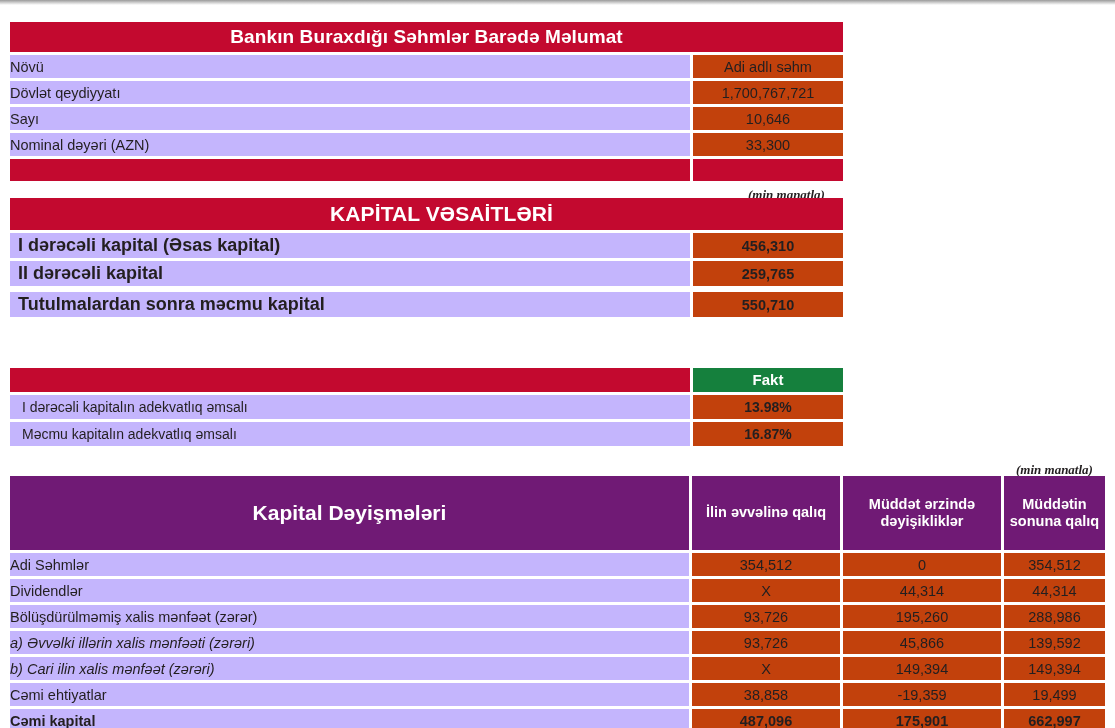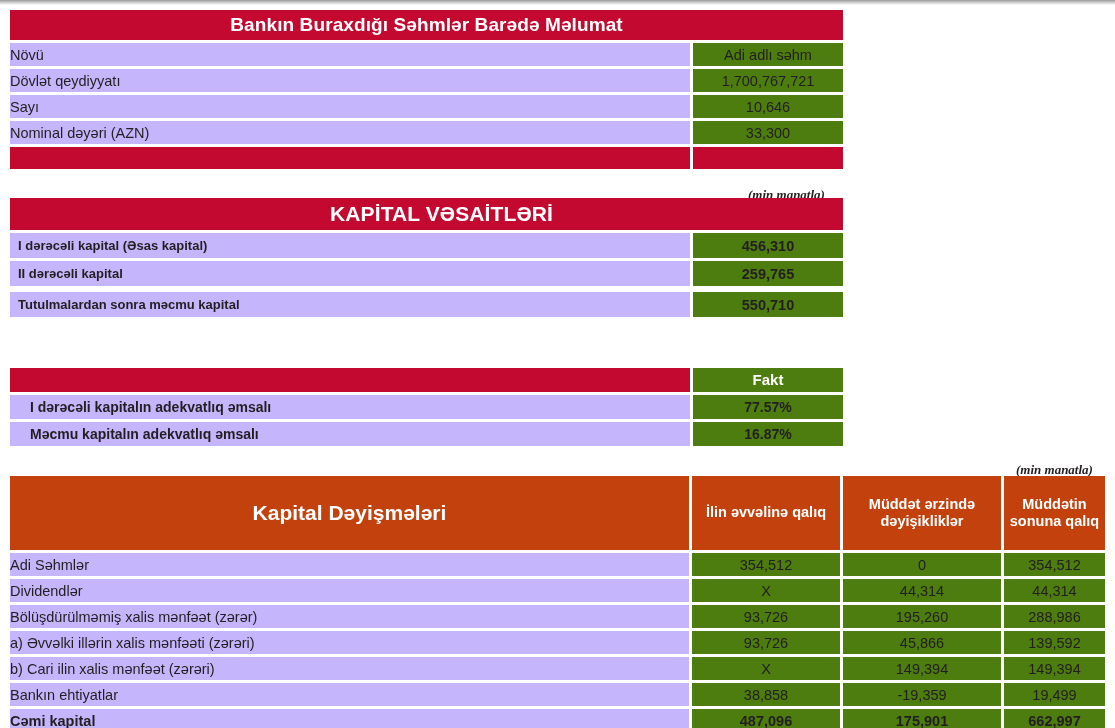--- a/index.html
+++ b/index.html
@@ -54,93 +54,93 @@
   }
   .cell-label {
     background: #c4b5fd;
     font-size: 14.5px;
     padding-left: 10px;
     height: 23px;
     white-space: nowrap;
     overflow: hidden;
   }
   .cell-val {
-    background: #4d7c0f;
+    background: #c2410c;
     font-size: 14.5px;
     text-align: center;
     height: 23px;
     white-space: nowrap;
   }
   .gap-col {
     background: #ffffff;
     width: 3px;
   }
   .rowgap {
     height: 3px;
     background: #ffffff;
   }
 
   
-  #t1 { left: 10px; top: 10px; width: 833px; }
+  #t1 { left: 10px; top: 22px; width: 833px; }
   #t1 .cell-label, #t1 .cell-val { height: 23px; font-size: 14.5px; }
 
   
   .units {
     position: absolute;
     font-family: "Liberation Serif", serif;
     font-style: italic;
     font-weight: bold;
     font-size: 13px;
     color: #231f20;
     white-space: nowrap;
     margin-top: 7px;
   }
   #units1 { left: 748px; top: 180px; }
   #units2 { left: 1016px; top: 455px; }
 
   
   #t2 { left: 10px; top: 198px; width: 833px; }
-  #t2 .cell-label { font-weight: bold; font-size: 13px; padding-left: 8px; height: 25px; }
+  #t2 .cell-label { font-weight: bold; font-size: 18px; padding-left: 8px; height: 25px; }
   #t2 .cell-val { font-weight: bold; font-size: 14.5px; height: 25px; margin-top: 24px; }
   #t2 .band-title { font-size: 21px; height: 32px; line-height: 32px; padding-left: 30px; }
 
   
   #t3 { left: 10px; top: 368px; width: 833px; }
-  #t3 .cell-label { font-weight: bold; font-size: 14px; padding-left: 20px; height: 24px; margin-top: 19px; }
+  #t3 .cell-label { font-weight: normal; font-size: 14px; padding-left: 12px; height: 24px; margin-top: 19px; }
   #t3 .cell-val { font-weight: bold; font-size: 14px; height: 24px; }
   .subhead {
-    background: #4d7c0f;
+    background: #15803d;
     color: #ffffff;
     font-weight: bold;
     font-size: 15px;
     text-align: center;
     height: 24px;
     line-height: 24px;
   }
   .subhead-blank {
     background: #c3092f;
     height: 24px;
   }
 
   
   #t4 { left: 10px; top: 476px; width: 1095px; }
   #t4 .hdr {
-    background: #c2410c;
+    background: #701a75;
     color: #ffffff;
     font-weight: bold;
     text-align: center;
     vertical-align: middle;
     height: 74px;
     line-height: 1.18;
   }
   #t4 .hdr.main { font-size: 21px; }
   #t4 .hdr.sub  { font-size: 14.5px; padding: 0 3px; }
   #t4 .cell-label { height: 23px; font-size: 14.5px; }
   #t4 .cell-val   { height: 23px; font-size: 14.5px; }
-  .ital { }
+  .ital { font-style: italic; }
   .bold { font-weight: bold; }
 </style>
 </head>
 <body>
 
 <div class="top-strip"></div>
 
 <table class="tbl" id="t1">
   <colgroup>
     <col style="width:680px">
@@ -261,21 +261,21 @@
       <td class="gap-col"></td>
       <td class="subhead">Fakt</td>
     </tr>
     <tr class="rowgap">
         <td colspan="3"></td>
       </tr>
 
     <tr>
       <td class="cell-label">I dərəcəli  kapitalın  adekvatlıq əmsalı</td>
       <td class="gap-col"></td>
-      <td class="cell-val">77.57%</td>
+      <td class="cell-val">13.98%</td>
     </tr>
     <tr class="rowgap">
         <td colspan="3"></td>
       </tr>
 
     <tr>
       <td class="cell-label">Məcmu kapitalın  adekvatlıq  əmsalı</td>
       <td class="gap-col"></td>
       <td class="cell-val">16.87%</td>
     </tr>
@@ -367,21 +367,21 @@
       <td class="gap-col"></td>
       <td class="cell-val">149,394</td>
       <td class="gap-col"></td>
       <td class="cell-val">149,394</td>
     </tr>
     <tr class="rowgap">
         <td colspan="7"></td>
       </tr>
 
     <tr>
-      <td class="cell-label">Bankın ehtiyatlar</td>
+      <td class="cell-label">Cəmi ehtiyatlar</td>
       <td class="gap-col"></td>
       <td class="cell-val">38,858</td>
       <td class="gap-col"></td>
       <td class="cell-val">-19,359</td>
       <td class="gap-col"></td>
       <td class="cell-val">19,499</td>
     </tr>
     <tr class="rowgap">
         <td colspan="7"></td>
       </tr>

